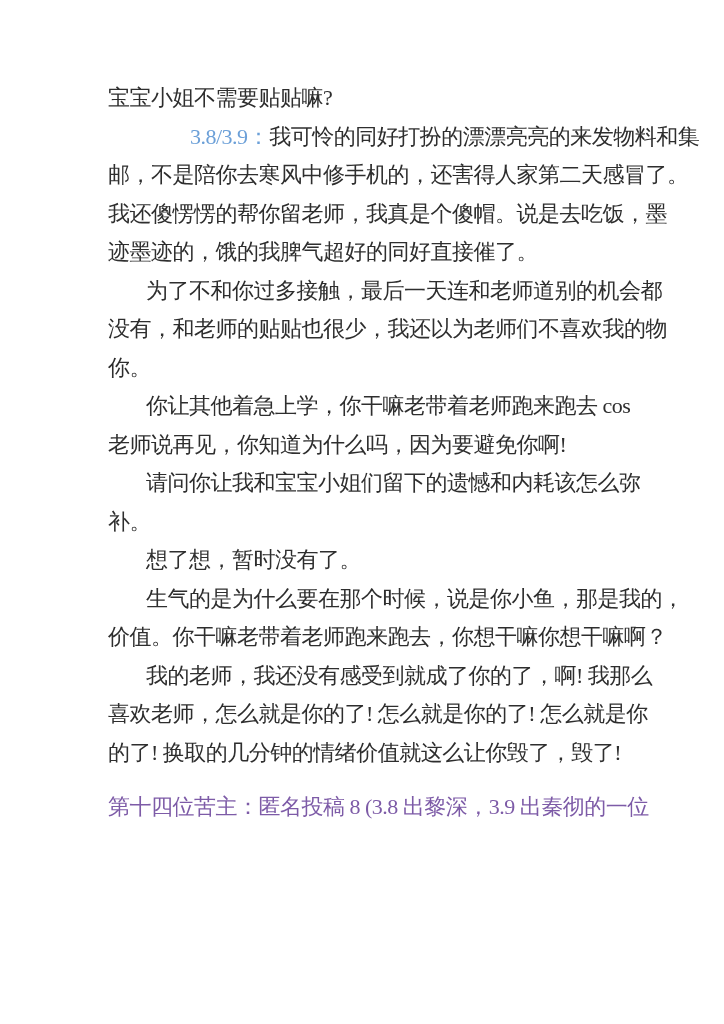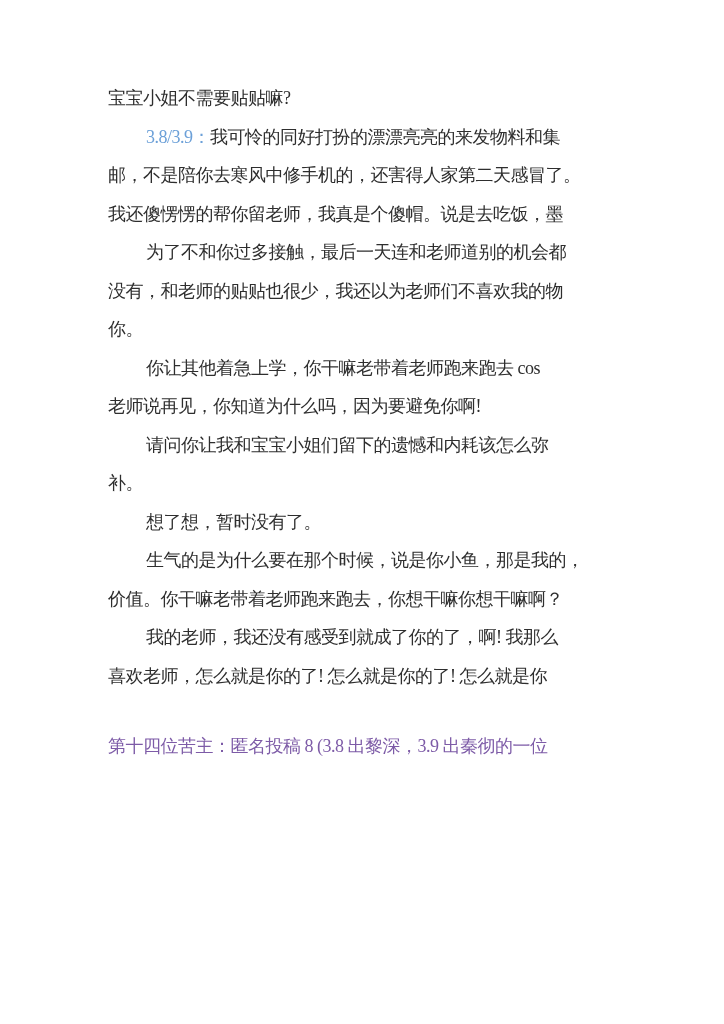--- a/index.html
+++ b/index.html
@@ -15,61 +15,64 @@
     overflow: hidden;
     font-family: "Liberation Serif", "DejaVu Serif", serif;
   }
   .doc {
     position: absolute;
     top: 0;
     left: 0;
     width: 724px;
     padding: 79px 0 0 108px;
     box-sizing: border-box;
-    font-size: 18px;
+    font-size: 22px;
     letter-spacing: -0.5px;
     color: var(--body-color, #2e2e2e);
   }
   .line {
     line-height: 38.5px;
     white-space: pre;
   }
   .line.indent {
     text-indent: 38px;
   }
   .line.gap-before {
-    margin-top: 32px;
+    margin-top: 16px;
   }
   .line.purple,
   .line.purple .txt {
     color: var(--accent-purple, #7d5ba7);
   }
   .prefix.blue {
     color: var(--accent-blue, #6ca0d8);
+    margin-left: 44px;
   }
   .prefix:empty {
     display: none;
   }
 </style>
 </head>
 <body>
 
 <div class="page">
   <div class="doc" id="doc">
       <div class="line"><span class="txt">宝宝小姐不需要贴贴嘛?</span></div>
       <div class="line indent"><span class="prefix blue">3.8/3.9：</span><span class="txt">我可怜的同好打扮的漂漂亮亮的来发物料和集</span></div>
       <div class="line"><span class="txt">邮，不是陪你去寒风中修手机的，还害得人家第二天感冒了。</span></div>
       <div class="line"><span class="txt">我还傻愣愣的帮你留老师，我真是个傻帽。说是去吃饭，墨</span></div>
+      <div class="line"><span class="txt">迹墨迹的，饿的我脾气超好的同好直接催了。</span></div>
       <div class="line indent"><span class="txt">为了不和你过多接触，最后一天连和老师道别的机会都</span></div>
       <div class="line"><span class="txt">没有，和老师的贴贴也很少，我还以为老师们不喜欢我的物</span></div>
       <div class="line"><span class="txt">你。</span></div>
       <div class="line indent"><span class="txt">你让其他着急上学，你干嘛老带着老师跑来跑去 cos</span></div>
       <div class="line"><span class="txt">老师说再见，你知道为什么吗，因为要避免你啊!</span></div>
       <div class="line indent"><span class="txt">请问你让我和宝宝小姐们留下的遗憾和内耗该怎么弥</span></div>
       <div class="line"><span class="txt">补。</span></div>
       <div class="line indent"><span class="txt">想了想，暂时没有了。</span></div>
       <div class="line indent"><span class="txt">生气的是为什么要在那个时候，说是你小鱼，那是我的，</span></div>
       <div class="line"><span class="txt">价值。你干嘛老带着老师跑来跑去，你想干嘛你想干嘛啊？</span></div>
       <div class="line indent"><span class="txt">我的老师，我还没有感受到就成了你的了，啊! 我那么</span></div>
       <div class="line"><span class="txt">喜欢老师，怎么就是你的了! 怎么就是你的了! 怎么就是你</span></div>
+      <div class="line"><span class="txt">的了! 换取的几分钟的情绪价值就这么让你毁了，毁了!</span></div>
       <div class="line gap-before purple"><span class="txt">第十四位苦主：匿名投稿 8 (3.8 出黎深，3.9 出秦彻的一位</span></div>
     </div>
 </div>
 
 </body></html>

